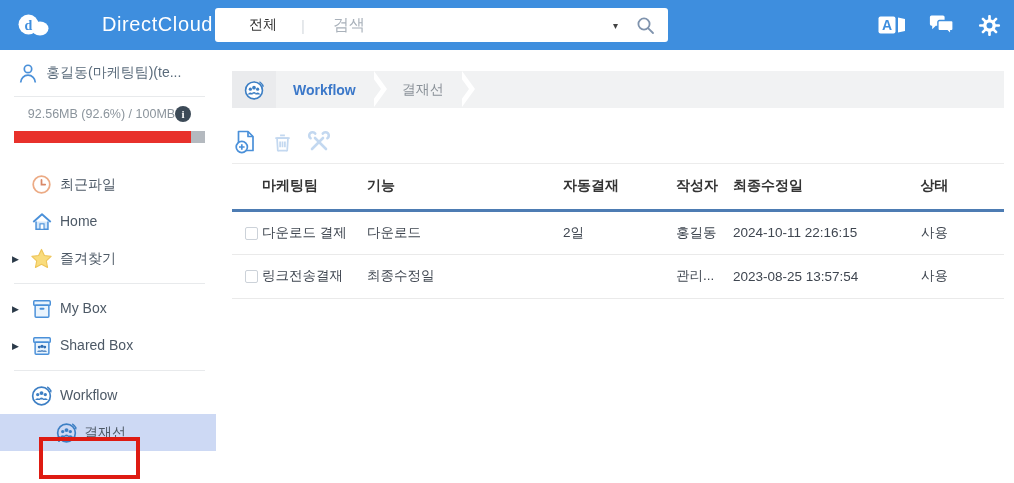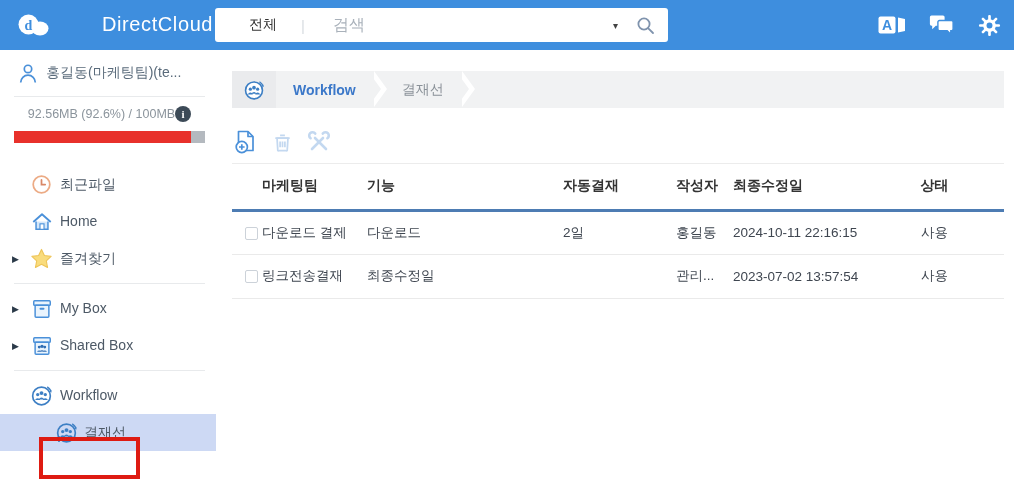--- a/index.html
+++ b/index.html
@@ -368,19 +368,19 @@
           <td>홍길동</td>
           <td>2024-10-11 22:16:15</td>
           <td class="right">사용</td>
         </tr>
         <tr>
           <td><span class="checkbox"></span></td>
           <td>링크전송결재</td>
           <td>최종수정일</td>
           <td></td>
           <td>관리...</td>
-          <td>2023-07-02 13:57:54</td>
+          <td>2023-08-25 13:57:54</td>
           <td class="right">사용</td>
         </tr>
       </tbody>
     </table>
   </div>
 </div>
 
 </body></html>

